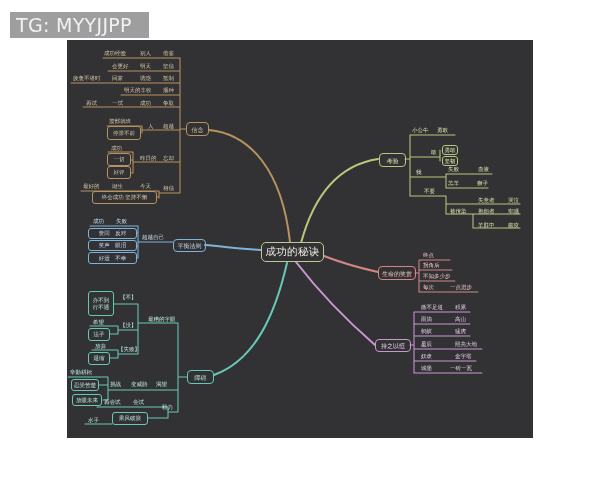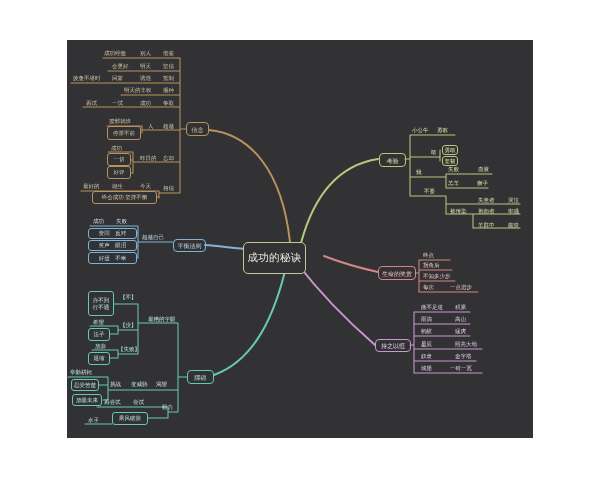--- a/index.html
+++ b/index.html
@@ -9,21 +9,21 @@
   #map-bg{position:absolute;left:67px;top:40px;width:466px;height:398px;background:#323234;}
   #wires{position:absolute;left:0;top:0;width:600px;height:480px;}
   #map-layer{position:absolute;left:0;top:0;width:600px;height:480px;}
   .lbl{position:absolute;font-size:5.5px;line-height:6px;white-space:nowrap;}
   .nbox{position:absolute;box-sizing:border-box;border:1px solid;border-radius:3px;
         display:flex;align-items:center;justify-content:center;font-size:5.5px;line-height:6.5px;
         white-space:pre-line;text-align:center;}
   .bbox{position:absolute;box-sizing:border-box;border:1px solid;border-radius:4px;
         display:flex;align-items:center;justify-content:center;font-size:6px;line-height:7px;
         white-space:nowrap;}
-  #central{position:absolute;left:243px;top:242px;width:63px;height:32px;box-sizing:border-box;
+  #central{position:absolute;left:261px;top:242px;width:63px;height:20px;box-sizing:border-box;
         border:1.5px solid;border-radius:5px;background:#323234;display:flex;align-items:center;
         justify-content:center;font-size:10.5px;letter-spacing:0.3px;}
   .wm{position:absolute;background:#9e9e9e;color:#f2f2f2;}
   #wm-top{left:10px;top:12px;width:139px;height:26px;font-size:19px;line-height:26px;padding-left:6px;box-sizing:border-box;letter-spacing:0.3px;}
   #wm-bottom{left:433px;top:439px;width:167px;height:31px;font-size:19px;line-height:31px;text-align:center;}
   svg{display:block;}
   path{fill:none;stroke-linecap:round;stroke-linejoin:round;}
   .thin{stroke-width:1.05;}
   .curve{stroke-width:2;}
 </style>
@@ -156,13 +156,14 @@
       <div class="bbox" style="left: 186px; top: 122px; width: 23px; height: 14px; border-color: rgb(184, 147, 95); color: rgb(207, 195, 166);">信念</div>
       <div class="bbox" style="left: 173px; top: 239px; width: 33px; height: 13px; border-color: rgb(127, 178, 216); color: rgb(201, 220, 236);">平衡法则</div>
       <div class="bbox" style="left: 187px; top: 370px; width: 27px; height: 14px; border-color: rgb(102, 201, 184); color: rgb(191, 231, 221);">障碍</div>
       <div class="bbox" style="left: 379px; top: 153px; width: 27px; height: 14px; border-color: rgb(181, 200, 123); color: rgb(214, 224, 174);">考验</div>
       <div class="bbox" style="left: 378px; top: 266px; width: 38px; height: 14px; border-color: rgb(212, 134, 134); color: rgb(232, 196, 196);">生命的奖赏</div>
       <div class="bbox" style="left: 375px; top: 339px; width: 36px; height: 13px; border-color: rgb(201, 152, 210); color: rgb(228, 208, 232);">持之以恒</div>
     </div>
 
   <div id="central" style="border-color: rgb(194, 200, 146); color: rgb(238, 236, 226);">成功的秘诀</div>
 
+  <div id="wm-top" class="wm">TG: MYYJJPP</div>
 </div>
 
 </body></html>

